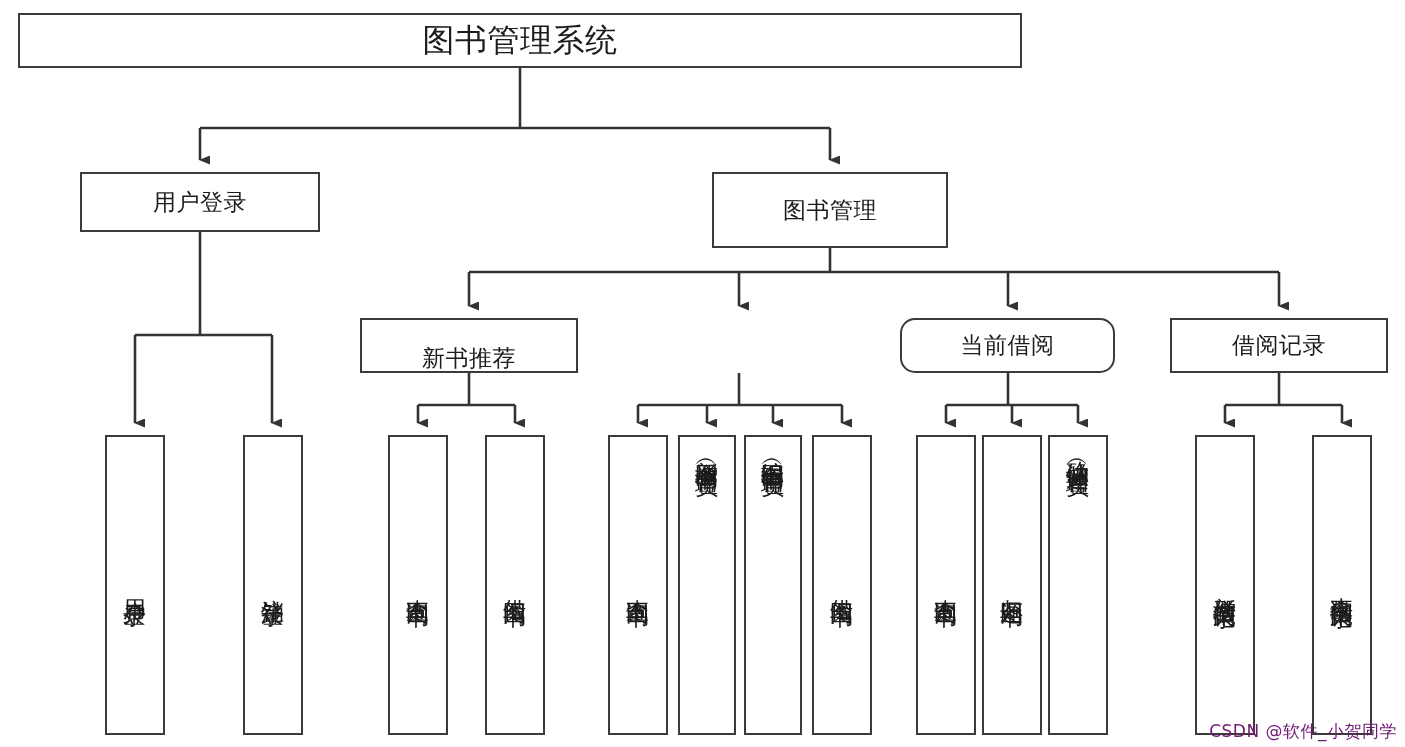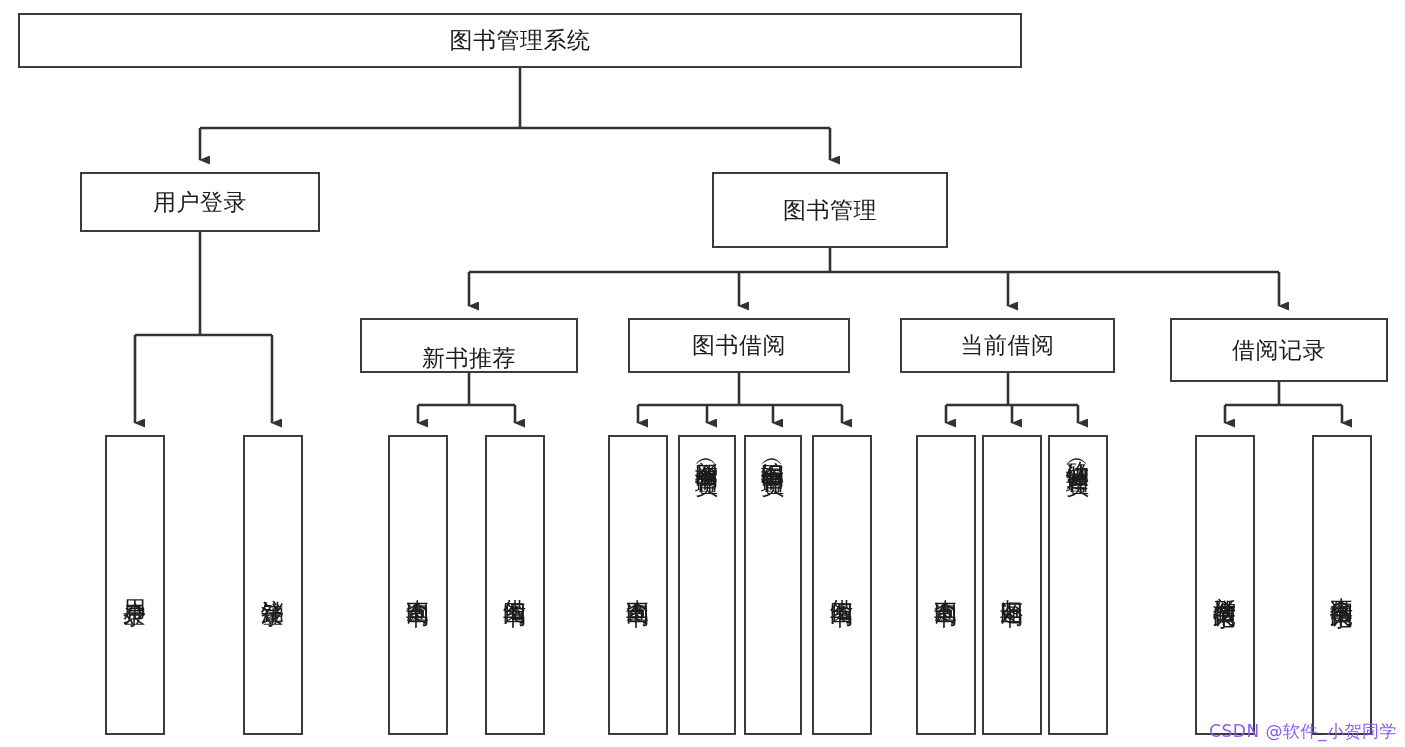--- a/index.html
+++ b/index.html
@@ -33,21 +33,21 @@
     display: flex;
     align-items: center;
     justify-content: center;
     color: #1c1c1c;
   }
   .node-label {
     text-align: center;
     line-height: 1.15;
     letter-spacing: 0.5px;
   }
-  .node.level-0 .node-label { font-size: 23px; }
+  .node.level-0 .node-label { font-size: 32px; }
   .node.level-1 .node-label { font-size: 23px; }
   .node.level-2 .node-label { font-size: 23px; }
   
   .node.leaf {
     align-items: flex-start;
     justify-content: center;
     padding-top: 6px;
   }
   .node.leaf .node-label {
     writing-mode: vertical-rl;
@@ -59,21 +59,21 @@
   }
   .node.leaf.centered {
     align-items: center;
     padding-top: 0;
   }
   #watermark {
     position: absolute;
     right: 8px;
     bottom: 4px;
     font-size: 17px;
-    color: #8b5cf6;
+    color: #701a75;
     letter-spacing: 0.5px;
     white-space: nowrap;
     user-select: none;
   }
 </style>
 </head>
 <body>
 
 <div id="diagram-root">
 
@@ -137,29 +137,26 @@
   </div>
 
   <div class="node level-1" style="left:712px; top:172px; width:236px; height:76px;">
     <span class="node-label">图书管理</span>
   </div>
 
   <div class="node level-2" style="left:360px; top:318px; width:218px; height:55px;align-items:flex-end;">
     <span class="node-label">新书推荐</span>
   </div>
 
-  <div class="node level-2" style="left:628px; top:318px; width:222px; height:55px;">
-    <span class="node-label">图书借阅</span>
-  </div>
-
-  <div class="node level-2" style="left:900px; top:318px; width:215px; height:55px;">
+
+  <div class="node level-2" style="left:900px; top:318px; width:215px; height:55px;border-radius:15px;">
     <span class="node-label">当前借阅</span>
   </div>
 
-  <div class="node level-2" style="left:1170px; top:318px; width:218px; height:64px;">
+  <div class="node level-2" style="left:1170px; top:318px; width:218px; height:55px;">
     <span class="node-label">借阅记录</span>
   </div>
 
   <div class="node leaf centered" style="left:105px; top:435px; width:60px; height:300px;">
     <span class="node-label">用户登录</span>
   </div>
 
   <div class="node leaf centered" style="left:243px; top:435px; width:60px; height:300px;">
     <span class="node-label">注销登录</span>
   </div>

